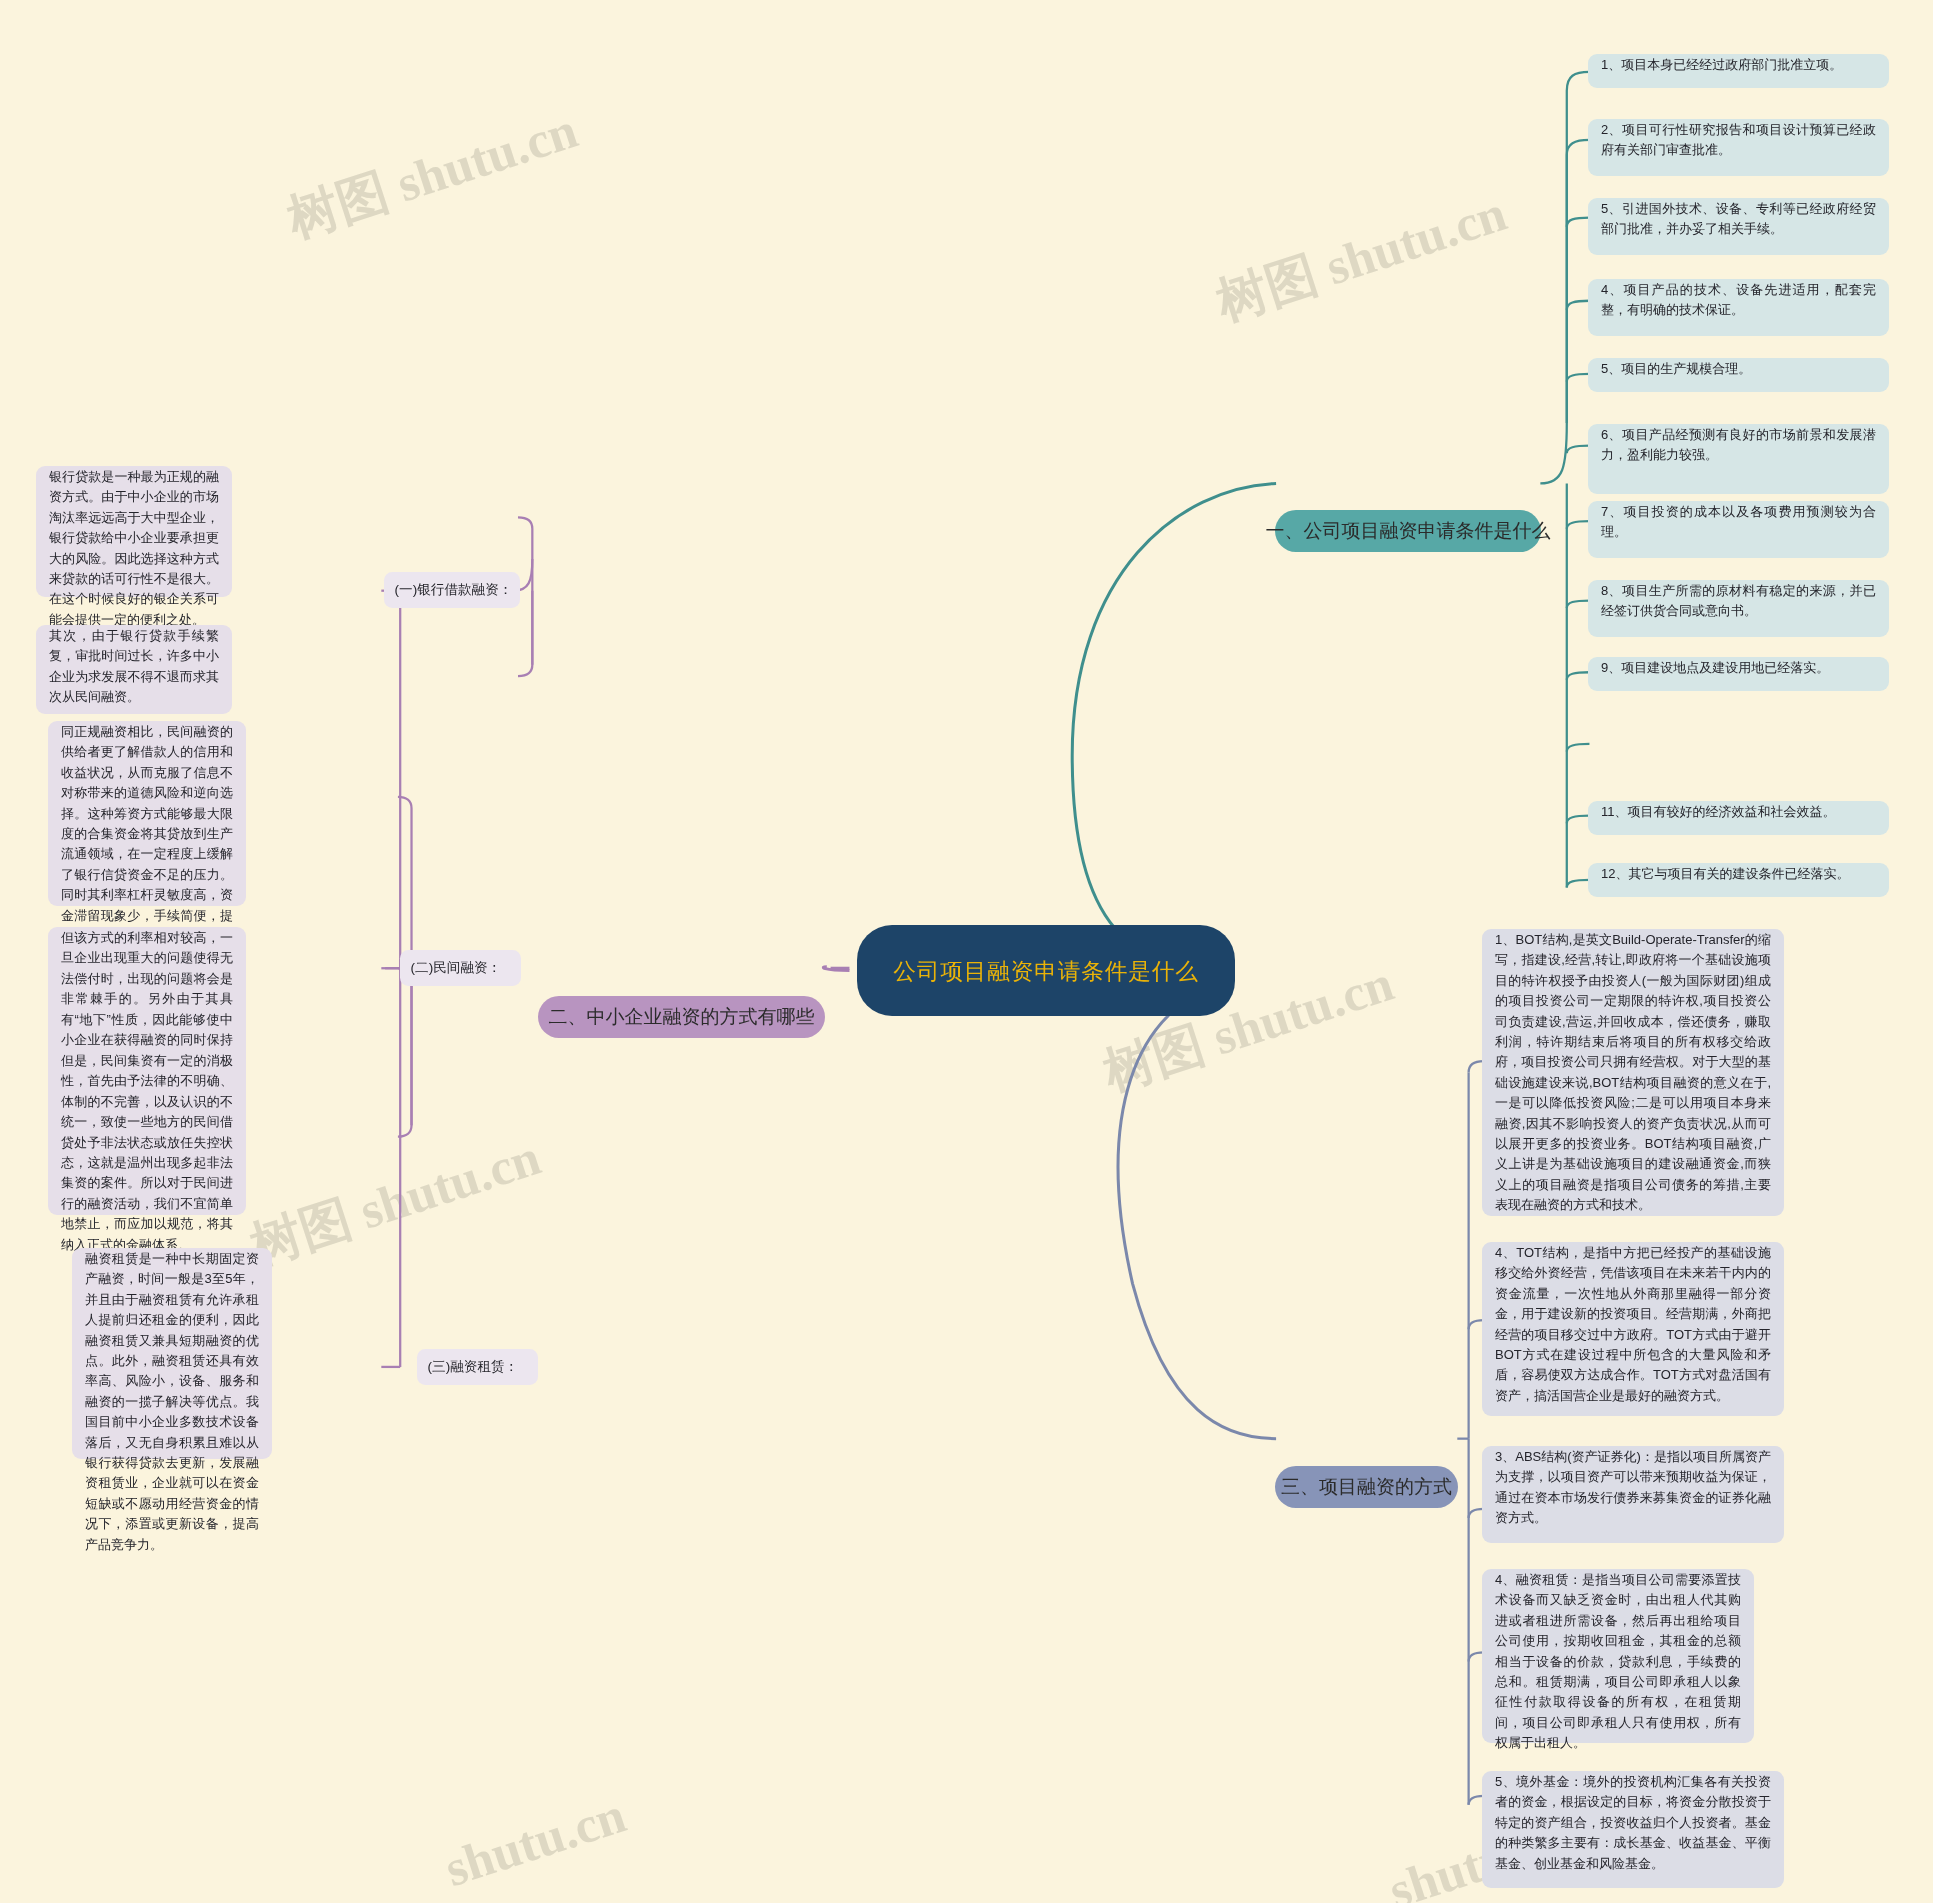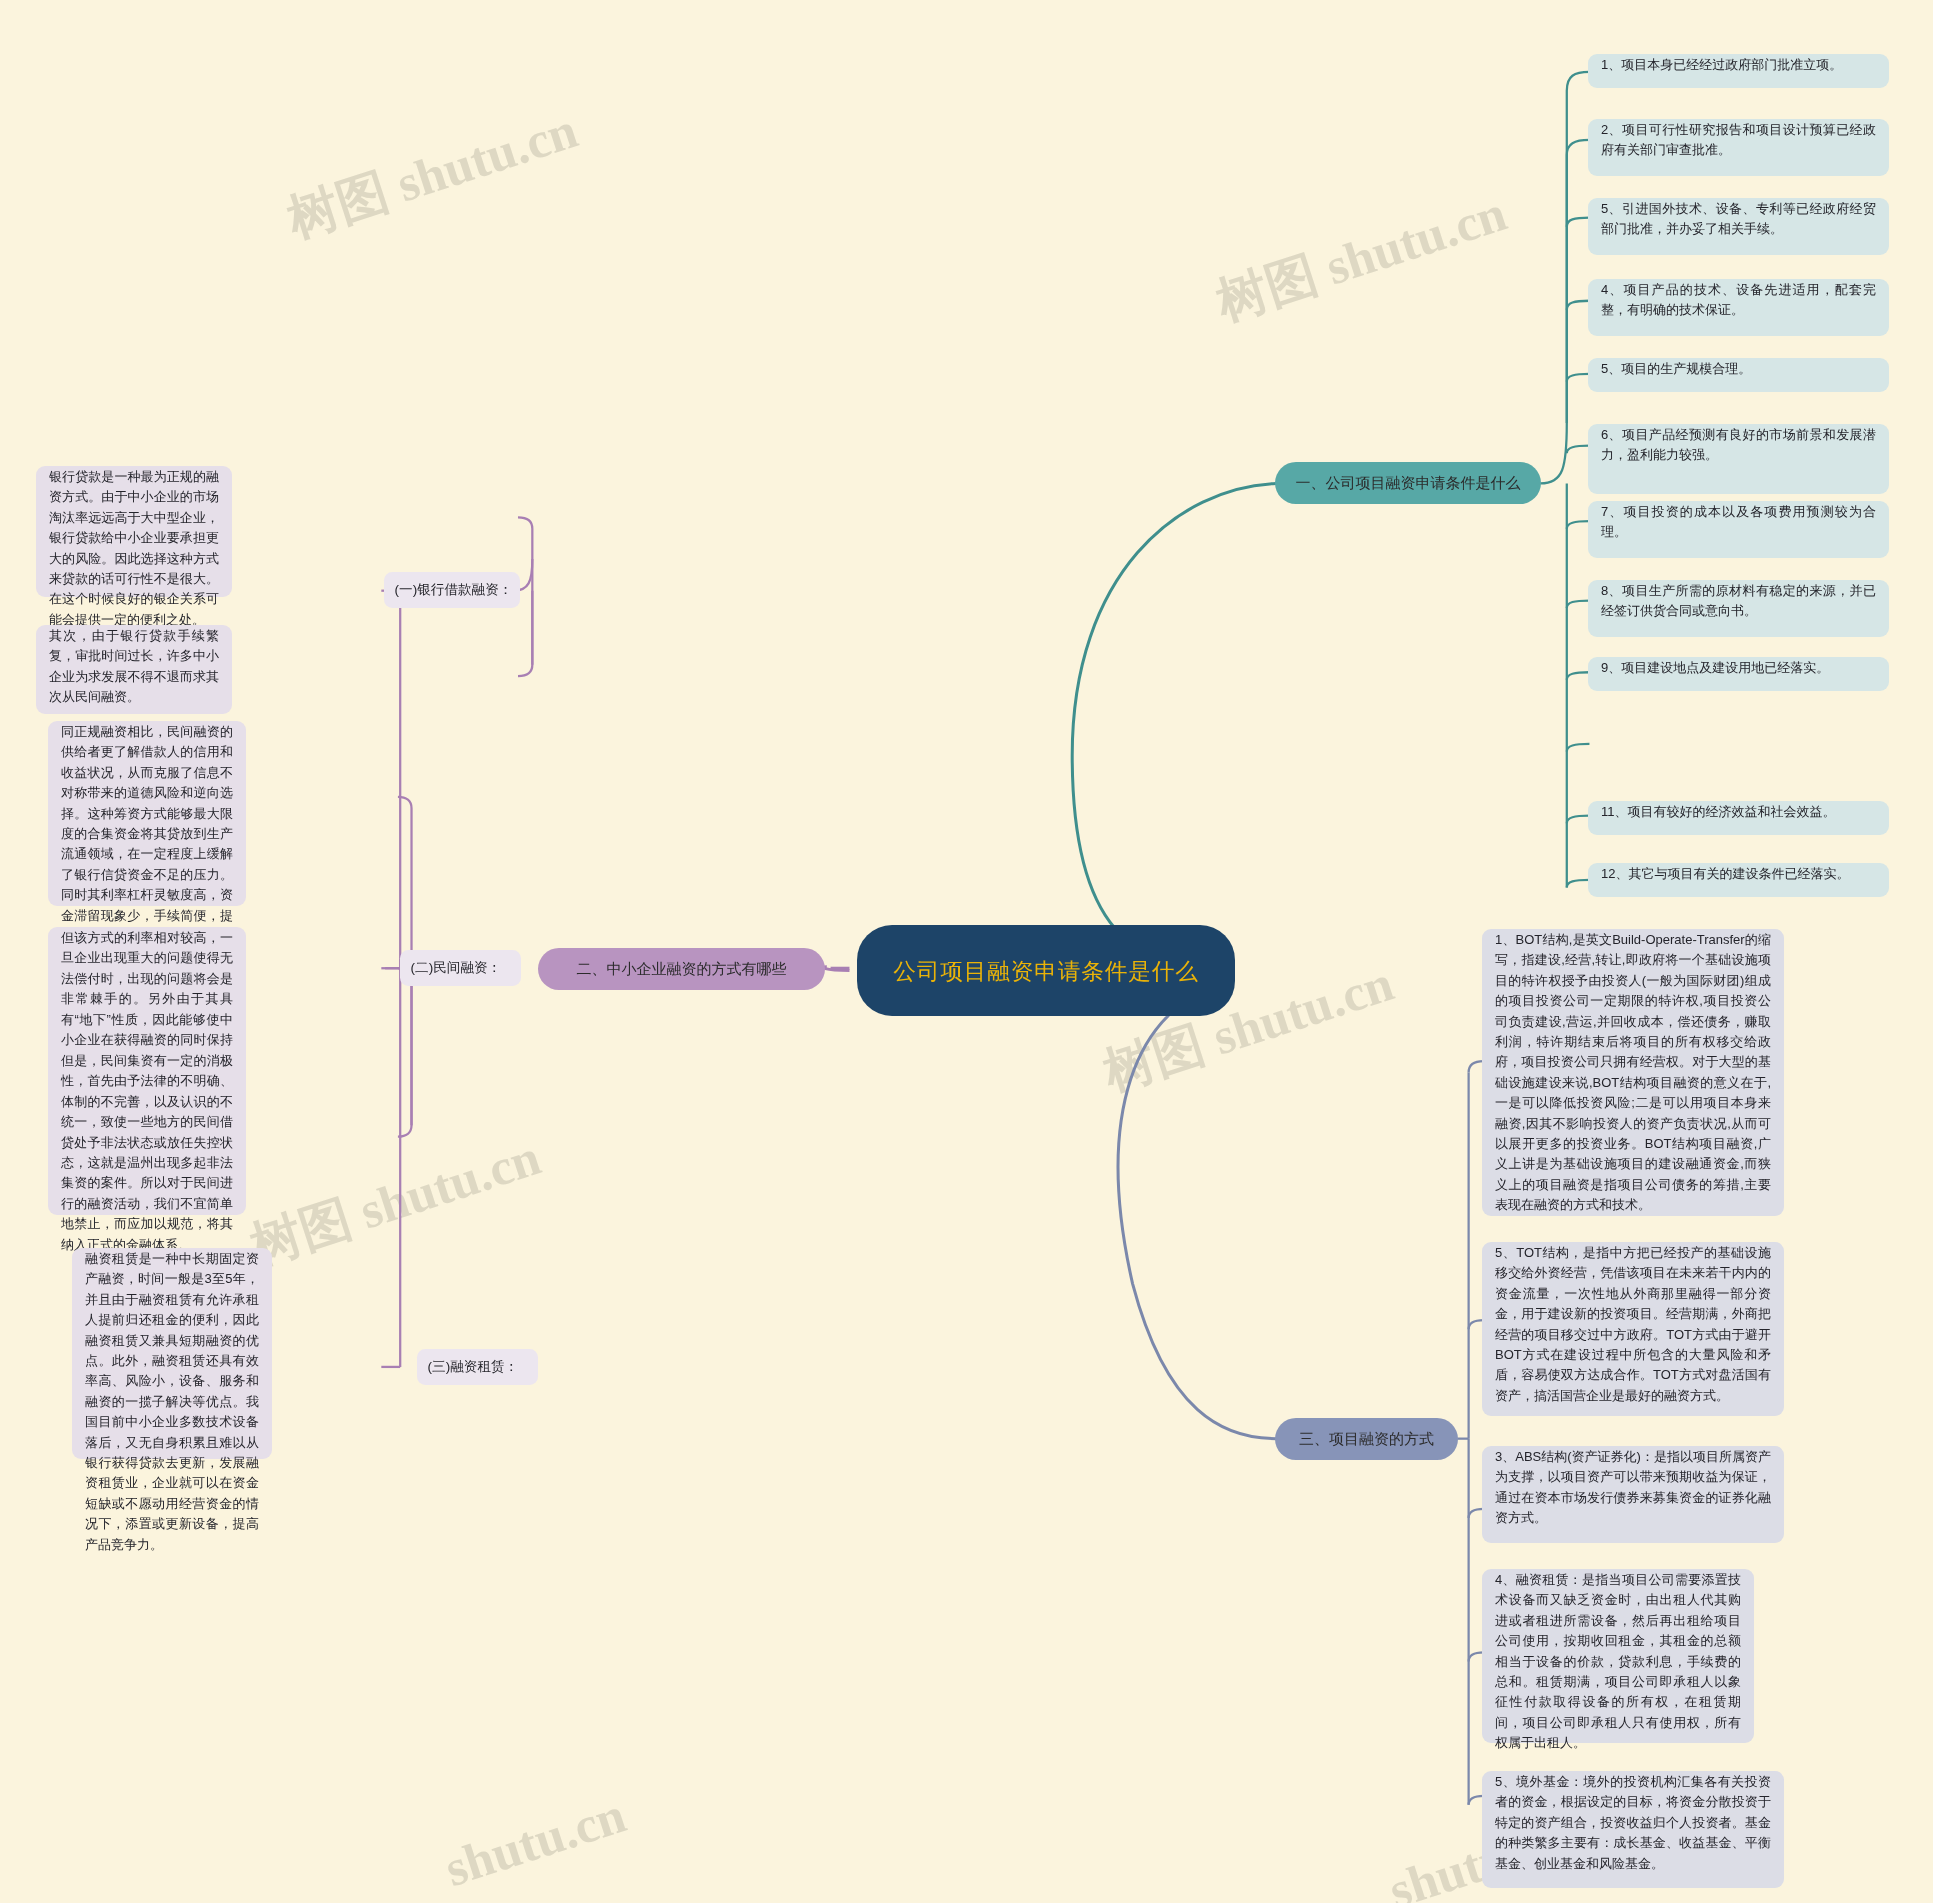--- a/index.html
+++ b/index.html
@@ -31,24 +31,25 @@
     display:flex;align-items:center;justify-content:center;
     text-align:center;
     font-size:22.7px;line-height:30px;
     padding:10.6px 22.7px;
     letter-spacing:0.8px;
   }
 
   .branch{
     border-radius:22.7px;
     display:flex;align-items:center;justify-content:center;
-    font-size:15px;line-height:24px;
+    font-size:19px;line-height:24px;
     color:#2b2b2b;
     padding:9px 19.6px;
     white-space:nowrap;
+    margin-top:48px;
   }
   .branch-1{background:#57a8a6;}
   .branch-2{background:#b894c0;}
   .branch-3{background:#8794b8;}
 
   .leaf{
     border-radius:9px;
     font-size:13px;
     line-height:20.4px;
     color:#24242b;
@@ -192,21 +193,21 @@
   <div class="node leaf leaf-lilac" style="left:72px;top:1248px;width:200px;height:211px;">
     <span>融资租赁是一种中长期固定资产融资，时间一般是3至5年，并且由于融资租赁有允许承租人提前归还租金的便利，因此融资租赁又兼具短期融资的优点。此外，融资租赁还具有效率高、风险小，设备、服务和融资的一揽子解决等优点。我国目前中小企业多数技术设备落后，又无自身积累且难以从银行获得贷款去更新，发展融资租赁业，企业就可以在资金短缺或不愿动用经营资金的情况下，添置或更新设备，提高产品竞争力。</span></div>
 
   <div class="node branch branch-3" style="left:1275px;top:1418px;width:183px;height:42px;">
     <span>三、项目融资的方式</span>
   </div>
 
   <div class="node leaf leaf-gray" style="left:1482px;top:929px;width:302px;height:287px;">
     <span>1、BOT结构,是英文Build-Operate-Transfer的缩写，指建设,经营,转让,即政府将一个基础设施项目的特许权授予由投资人(一般为国际财团)组成的项目投资公司一定期限的特许权,项目投资公司负责建设,营运,并回收成本，偿还债务，赚取利润，特许期结束后将项目的所有权移交给政府，项目投资公司只拥有经营权。对于大型的基础设施建设来说,BOT结构项目融资的意义在于,一是可以降低投资风险;二是可以用项目本身来融资,因其不影响投资人的资产负责状况,从而可以展开更多的投资业务。BOT结构项目融资,广义上讲是为基础设施项目的建设融通资金,而狭义上的项目融资是指项目公司债务的筹措,主要表现在融资的方式和技术。</span></div>
   <div class="node leaf leaf-gray" style="left:1482px;top:1242px;width:302px;height:174px;">
-    <span>5、TOT结构，是指中方把已经投产的基础设施移交给外资经营，凭借该项目在未来若干内内的资金流量，一次性地从外商那里融得一部分资金，用于建设新的投资项目。经营期满，外商把经营的项目移交过中方政府。TOT方式由于避开BOT方式在建设过程中所包含的大量风险和矛盾，容易使双方达成合作。TOT方式对盘活国有资产，搞活国营企业是最好的融资方式。</span></div>
+    <span>4、TOT结构，是指中方把已经投产的基础设施移交给外资经营，凭借该项目在未来若干内内的资金流量，一次性地从外商那里融得一部分资金，用于建设新的投资项目。经营期满，外商把经营的项目移交过中方政府。TOT方式由于避开BOT方式在建设过程中所包含的大量风险和矛盾，容易使双方达成合作。TOT方式对盘活国有资产，搞活国营企业是最好的融资方式。</span></div>
   <div class="node leaf leaf-gray" style="left:1482px;top:1446px;width:302px;height:97px;">
     <span>3、ABS结构(资产证券化)：是指以项目所属资产为支撑，以项目资产可以带来预期收益为保证，通过在资本市场发行债券来募集资金的证券化融资方式。</span></div>
   <div class="node leaf leaf-gray" style="left:1482px;top:1569px;width:272px;height:174px;">
     <span>4、融资租赁：是指当项目公司需要添置技术设备而又缺乏资金时，由出租人代其购进或者租进所需设备，然后再出租给项目公司使用，按期收回租金，其租金的总额相当于设备的价款，贷款利息，手续费的总和。租赁期满，项目公司即承租人以象征性付款取得设备的所有权，在租赁期间，项目公司即承租人只有使用权，所有权属于出租人。</span></div>
   <div class="node leaf leaf-gray" style="left:1482px;top:1771px;width:302px;height:117px;">
     <span>5、境外基金：境外的投资机构汇集各有关投资者的资金，根据设定的目标，将资金分散投资于特定的资产组合，投资收益归个人投资者。基金的种类繁多主要有：成长基金、收益基金、平衡基金、创业基金和风险基金。</span></div>
 
 </div>
 
 

